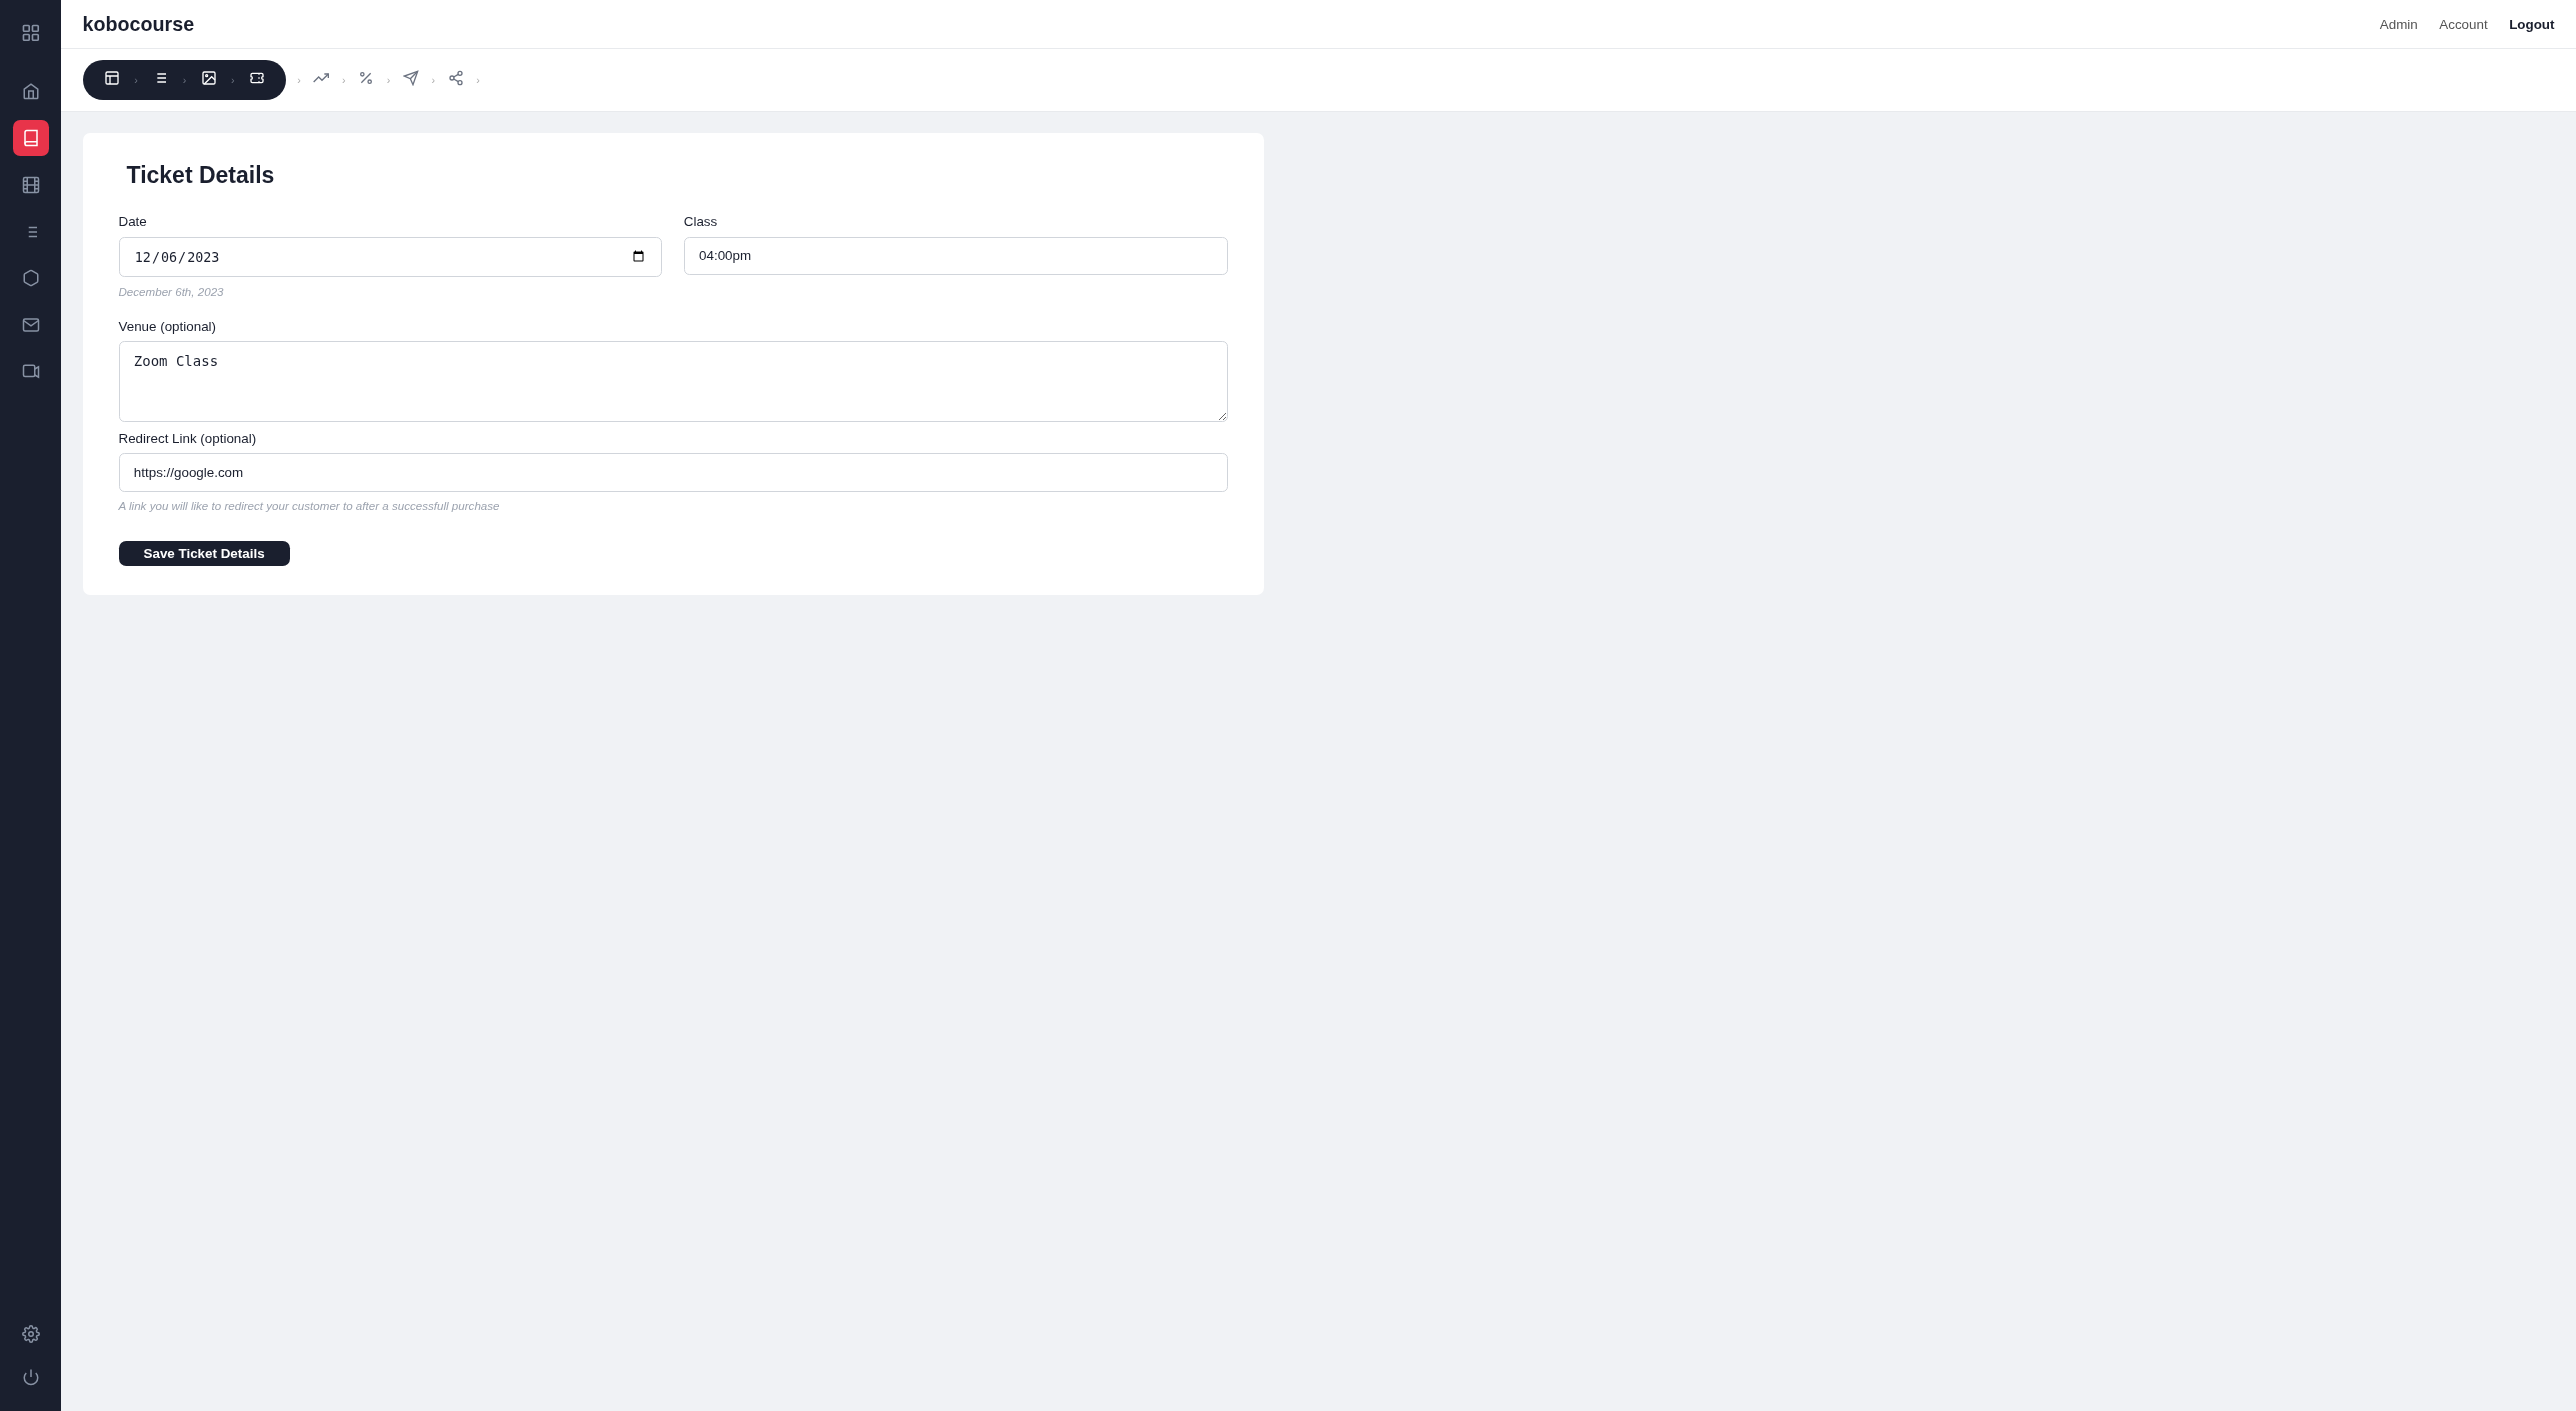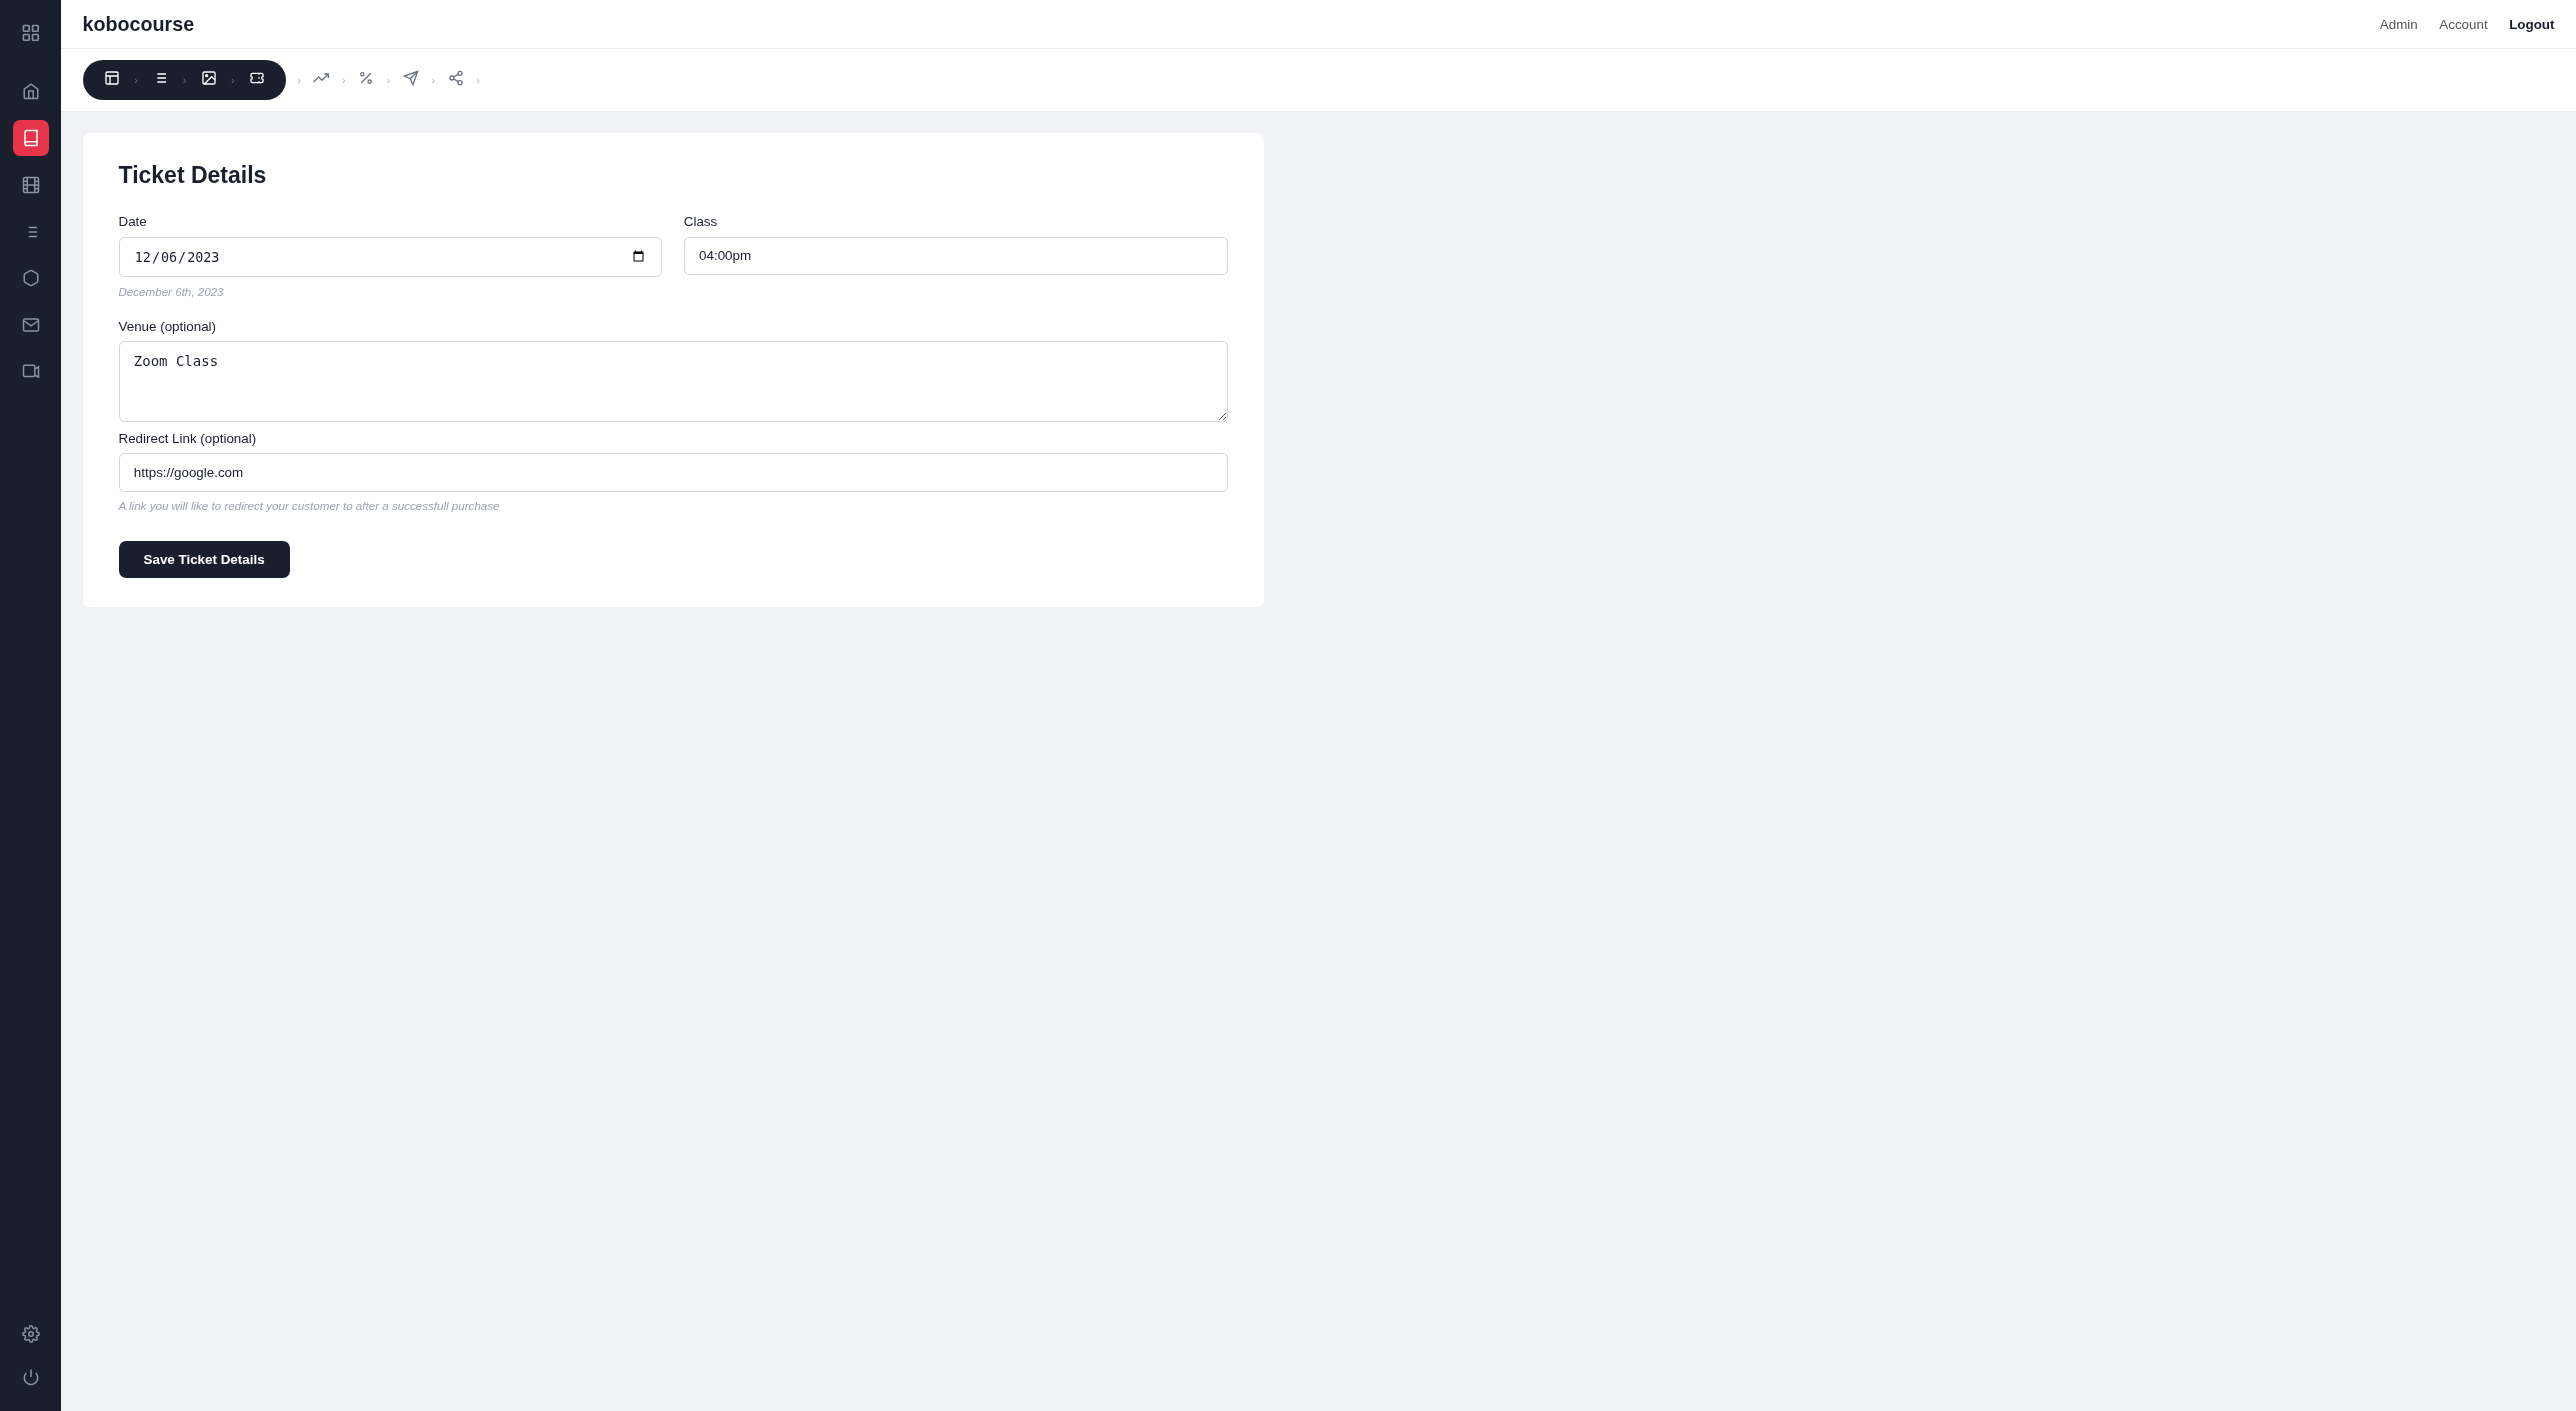--- a/index.html
+++ b/index.html
@@ -150,20 +150,21 @@
       background: #fff;
       border-radius: 7.2px;
       padding: 29px 36px;
       max-width: 1181px;
     }
     .card-title {
       font-size: 23px;
       font-weight: 700;
       color: #1a1f2e;
       margin-bottom: 25px;
+      margin-left: 8px;
     }
 
     
     .form-row {
       display: grid;
       grid-template-columns: 1fr 1fr;
       gap: 21.5px;
       margin-bottom: 21.5px;
     }
     .form-group {
@@ -199,21 +200,21 @@
     .form-hint {
       font-size: 11.6px;
       color: #9ca3af;
       font-style: italic;
     }
     .save-btn {
       background: #1a1f2e;
       color: #fff;
       border: none;
       border-radius: 7.2px;
-      padding: 11px 25px;
+      padding: 5px 25px;
       font-size: 13.4px;
       font-weight: 600;
       cursor: pointer;
       margin-top: 7.2px;
     }
 
     
     .icon-svg { width: 18px; height: 18px; fill: none; stroke: currentColor; stroke-width: 2; }
   </style>
 </head>

